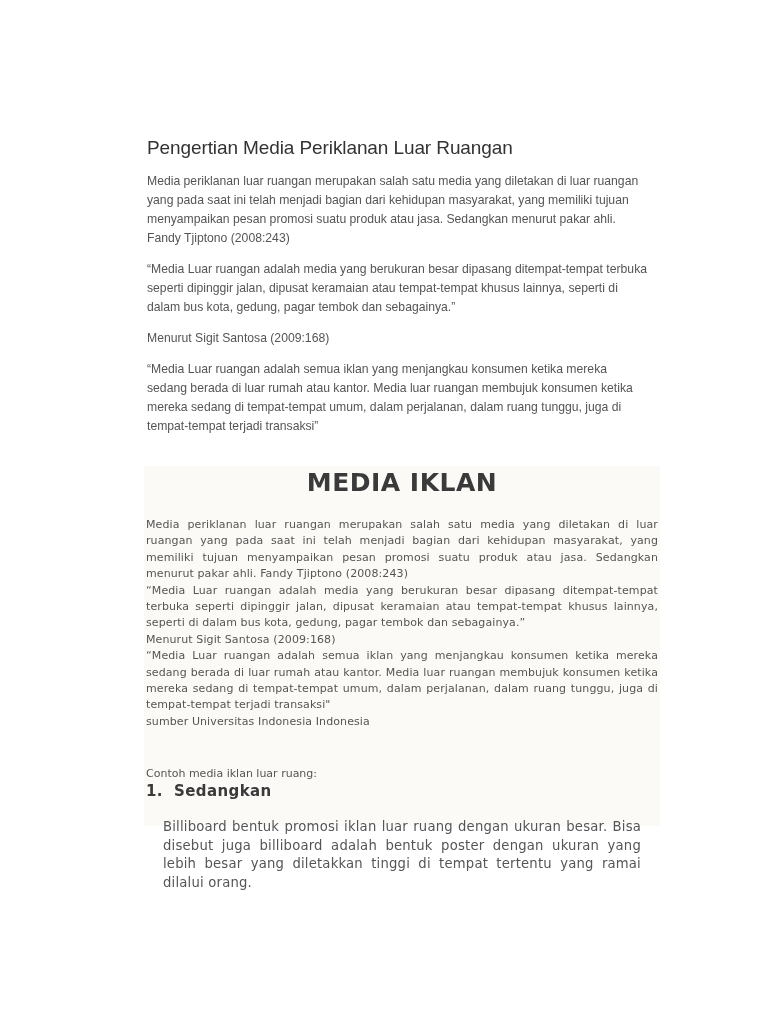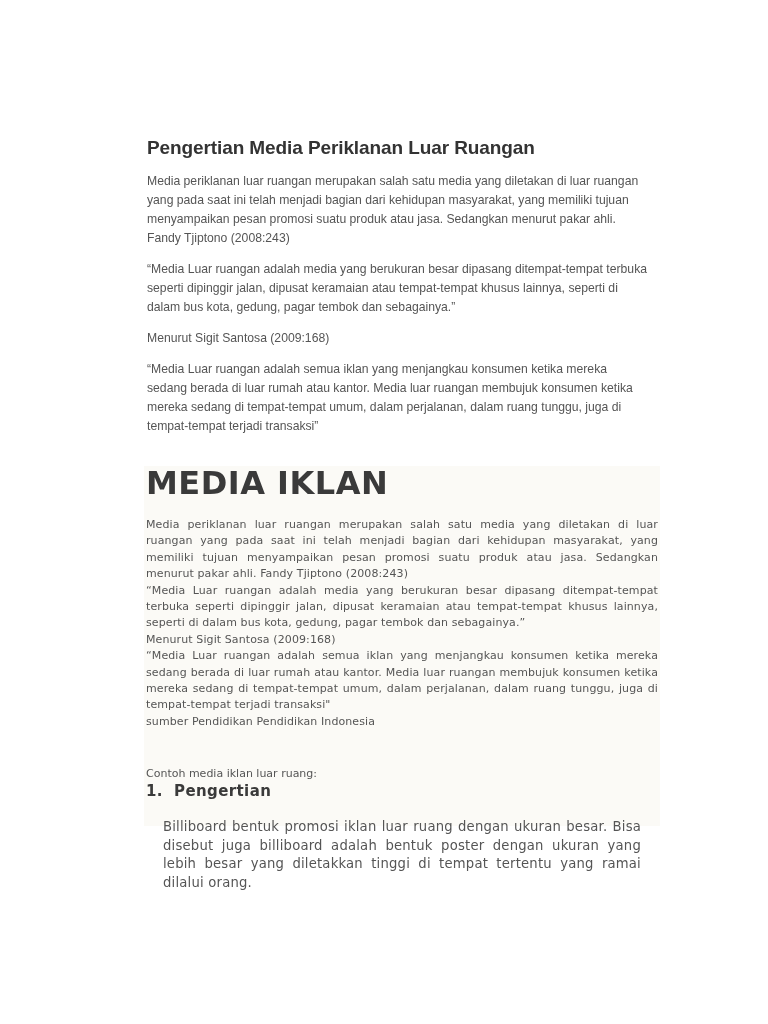--- a/index.html
+++ b/index.html
@@ -25,21 +25,21 @@
       top: 136px;
       width: 500px;
       font-family: "Liberation Sans", sans-serif;
       color: #555555;
     }
     .sec1 .title {
       font-size: 19px;
       color: #333333;
       line-height: 24px;
       margin: 0 0 12px 0;
-      font-weight: bold;
+      font-weight: normal;
       letter-spacing: -0.1px;
     }
     .sec1 p {
       margin: 0;
       font-size: 12.2px;
       line-height: 19px;
     }
     .sec1 .p-intro { margin-bottom: 12px; }
     .sec1 .p-quote1 { margin-bottom: 12px; }
     .sec1 .p-cite { margin-bottom: 12px; }
@@ -54,24 +54,24 @@
     }
     .sec2 {
       position: absolute;
       left: 146px;
       top: 466px;
       width: 512px;
       font-family: "DejaVu Sans", sans-serif;
       color: #555555;
     }
     .sec2 .heading {
-      text-align: left;
+      text-align: center;
       font-family: "DejaVu Sans", sans-serif;
       font-weight: bold;
-      font-size: 32px;
+      font-size: 25px;
       color: #3a3a3a;
       line-height: 34px;
       margin: 0 0 17px 0;
       letter-spacing: 0.5px;
     }
     .sec2 .body {
       font-size: 11px;
       line-height: 16.4px;
       text-align: justify;
       letter-spacing: 0.1px;
@@ -116,22 +116,22 @@
 
   <div class="box"></div>
 
   <div class="sec2">
     <div class="heading">MEDIA IKLAN</div>
     <div class="body">
       <p>Media periklanan luar ruangan merupakan salah satu media yang diletakan di luar ruangan yang pada saat ini telah menjadi bagian dari kehidupan masyarakat, yang memiliki tujuan menyampaikan pesan promosi suatu produk atau jasa. Sedangkan menurut pakar ahli. Fandy Tjiptono (2008:243)</p>
       <p>“Media Luar ruangan adalah media yang berukuran besar dipasang ditempat-tempat terbuka seperti dipinggir jalan, dipusat keramaian atau tempat-tempat khusus lainnya, seperti di dalam bus kota, gedung, pagar tembok dan sebagainya.”</p>
       <p>Menurut Sigit Santosa (2009:168)</p>
       <p>“Media Luar ruangan adalah semua iklan yang menjangkau konsumen ketika mereka sedang berada di luar rumah atau kantor. Media luar ruangan membujuk konsumen ketika mereka sedang di tempat-tempat umum, dalam perjalanan, dalam ruang tunggu, juga di tempat-tempat terjadi transaksi"</p>
-      <p>sumber Pendidikan Pendidikan Indonesia</p>
+      <p>sumber Universitas Indonesia Indonesia</p>
     </div>
     <div class="examples-label">Contoh media iklan luar ruang:</div>
     <div class="list-heading">
-      <span class="num">1.</span><span>Pengertian</span>
+      <span class="num">1.</span><span>Sedangkan</span>
     </div>
     <p class="desc">Billiboard bentuk promosi iklan luar ruang dengan ukuran besar. Bisa disebut juga billiboard adalah bentuk poster dengan ukuran yang lebih besar yang diletakkan tinggi di tempat tertentu yang ramai dilalui orang.</p>
   </div>
 
 </div>
 
 </body></html>

